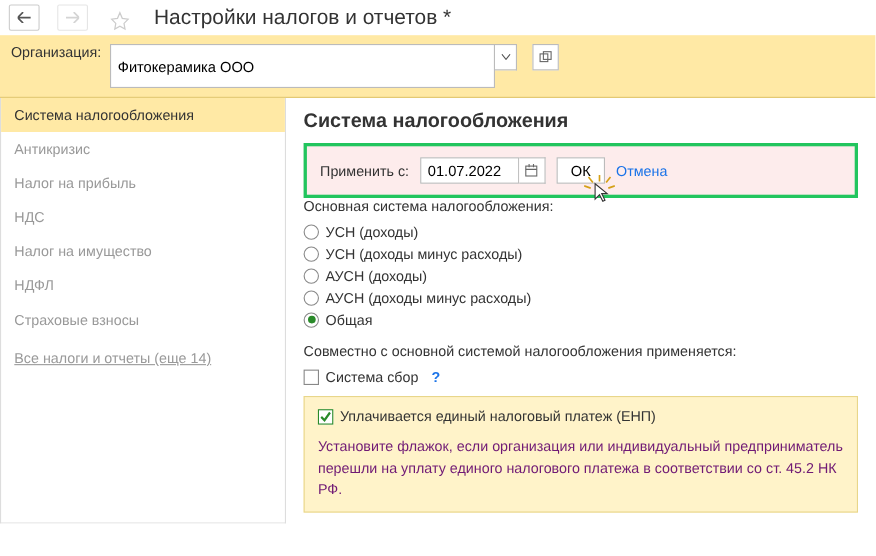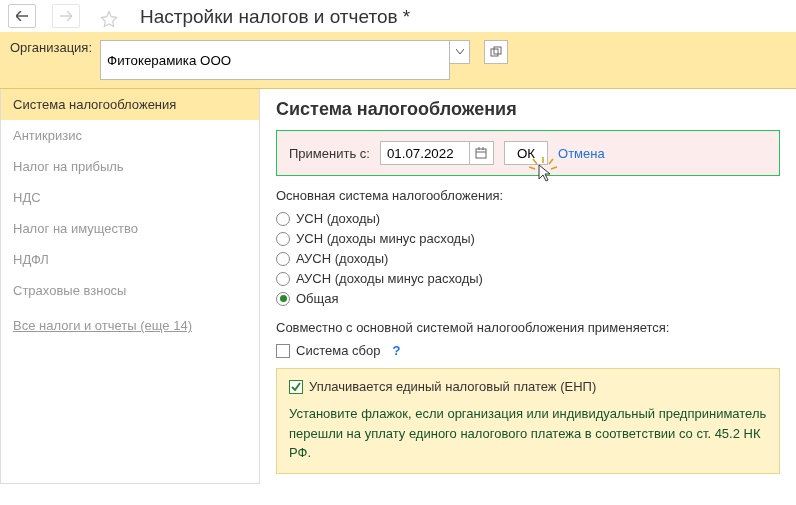--- a/index.html
+++ b/index.html
@@ -20,21 +20,21 @@
     
     .content { display: flex; }
     .sidebar { width: 260px; border: 1px solid #ddd; border-top: none; padding-bottom: 20px; }
     .sidebar-item { padding: 8px 12px; color: #999; cursor: pointer; }
     .sidebar-item.active { background: #ffe9a5; color: #333; }
     .sidebar-item.link { color: #999; text-decoration: underline; padding-top: 12px; }
     
     .main { flex: 1; padding: 10px 16px; }
     .section-title { font-size: 18px; font-weight: bold; color: #333; margin-bottom: 10px; }
     
-    .apply-bar { background: #fdecec; border: 1px solid #22c55e; padding: 10px 12px; display: flex; align-items: center; gap: 10px; margin-bottom: 12px; position: relative; }
+    .apply-bar { background: #fdecec; border: 3px solid #22c55e; padding: 10px 12px; display: flex; align-items: center; gap: 10px; position: relative; }
     .date-input { border: 1px solid #bbb; padding: 3px 6px; width: 90px; height: 24px; }
     .date-btn { width: 24px; height: 24px; border: 1px solid #bbb; border-left: none; background: #fff; display: flex; align-items: center; justify-content: center; cursor: pointer; }
     .date-wrap { display: flex; }
     .ok-btn { border: 1px solid #bbb; background: #fff; padding: 3px 12px; height: 24px; cursor: pointer; }
     .cancel-link { color: #1a73e8; cursor: pointer; }
     .cursor-indicator { position: absolute; left: 252px; top: 26px; pointer-events: none; }
     
     .field-label { margin-bottom: 8px; }
     .radio-group { margin-bottom: 14px; }
     .radio-item { display: flex; align-items: center; gap: 6px; margin-bottom: 5px; }
@@ -43,21 +43,21 @@
     
     .checkbox-row { display: flex; align-items: center; gap: 6px; margin-bottom: 10px; }
     .checkbox { width: 14px; height: 14px; border: 1px solid #888; background: #fff; display: flex; align-items: center; justify-content: center; }
     .checkbox.checked { border-color: #2a8a2a; }
     .checkbox.checked svg { display: block; }
     .checkbox svg { display: none; }
     .help-icon { color: #1a73e8; font-weight: bold; cursor: pointer; margin-left: 6px; }
     
     .info-box { background: #fff3c9; border: 1px solid #e8d68a; padding: 10px 12px; margin-top: 8px; }
     .info-box .checkbox-row { margin-bottom: 10px; }
-    .info-text { color: #14532d; line-height: 1.5; margin-bottom: 10px; }
+    .info-text { color: #701a75; line-height: 1.5; margin-bottom: 10px; }
     .info-text:last-child { margin-bottom: 0; }
   </style>
 </head>
 <body>
 
 <div class="toolbar">
   <div class="nav-btn">
     <svg width="12" height="10" viewBox="0 0 12 10">
         <path d="M5 0 L0 5 L5 10 M0 5 L12 5" stroke="#555" stroke-width="1.5" fill="none"></path>
       </svg>

